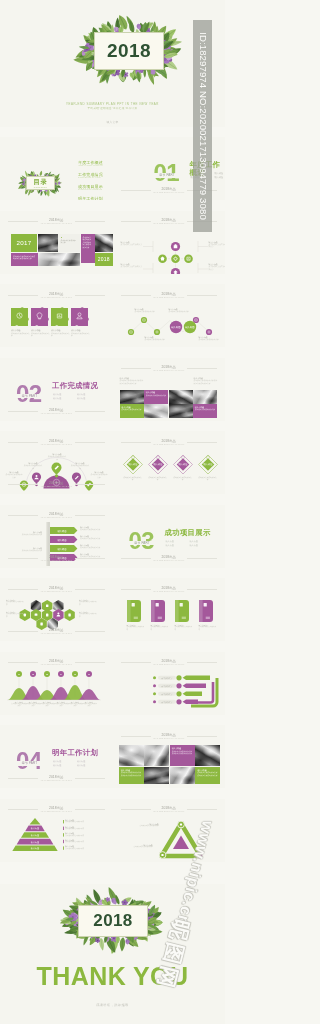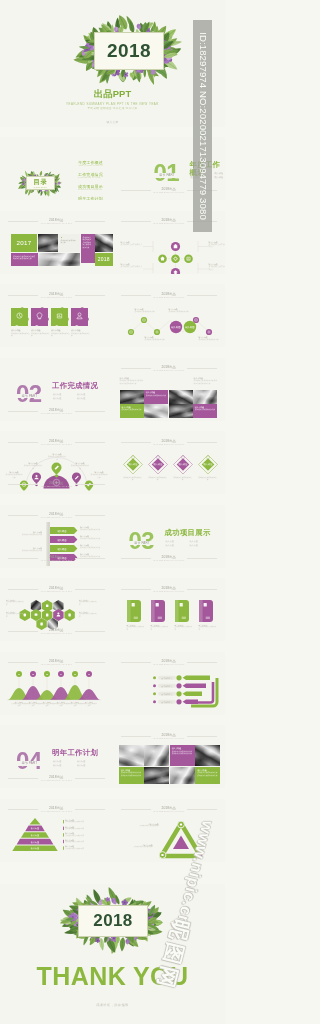--- a/index.html
+++ b/index.html
@@ -851,22 +851,20 @@
           <path d="M0,0C2.6,-1.9 8.8,-1.3 12.9,1.8C8.8,3.5 2.6,4 0,0Z" fill="#7fa84b"></path>
           <path d="M1,0.1Q6.5,1.2 12,1.7" stroke="#4f7a33" stroke-width="0.32" fill="none" opacity=".7"></path>
         </g>
         <g transform="translate(144.9,68.5)rotate(82)" opacity="1.00">
           <path d="M0,0C1.8,-1.2 6.2,-0.9 9.1,1.4C6.2,2.5 1.8,2.8 0,0Z" fill="#6d9a46"></path>
           <path d="M0.7,0.1Q4.5,0.9 8.5,1.3" stroke="#42702b" stroke-width="0.22" fill="none" opacity=".7"></path>
         </g>
       </svg>
   <div class="tframe" style="left:94px;top:32px;width:70px;height:38px;"></div>
   <div class="tyear" style="left:94px;top:41px;width:70px;font-size:19px;line-height:20px;letter-spacing:.4px;">2018</div>
-  <div style="position:absolute;left:0;right:0;top:89px;text-align:center;font-size:9.4px;
-              line-height:10px;font-weight:700;color:#7fad38;letter-spacing:.1px;">出品PPT</div>
   <div style="position:absolute;left:0;right:0;top:101.5px;text-align:center;font-size:2.9px;
               line-height:4px;color:#a9c47c;letter-spacing:.52px;">YEAR-END SUMMARY PLAN PPT IN THE NEW YEAR</div>
   <div style="position:absolute;left:0;right:0;top:107px;text-align:center;font-size:2.6px;
               line-height:3.6px;color:#b6c990;letter-spacing:.3px;">年终总结·述职报告·工作汇报·工作计划</div>
   <div style="position:absolute;left:0;right:0;top:121px;text-align:center;font-size:2.7px;
               line-height:3.4px;color:#bcbcb4;letter-spacing:.3px;">输入文字</div>
 </div>
 
 <div class="slide sl" style="left:0;top:137px;">
   <svg class="box" style="left:0;top:-137px" width="112.5" height="200" viewBox="0 0 112.5 200">

